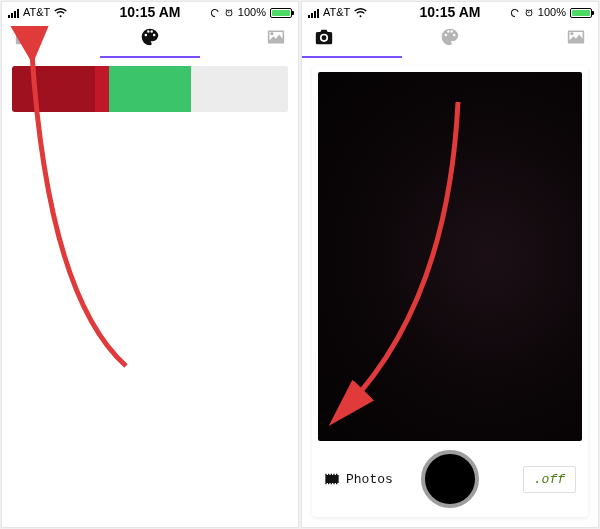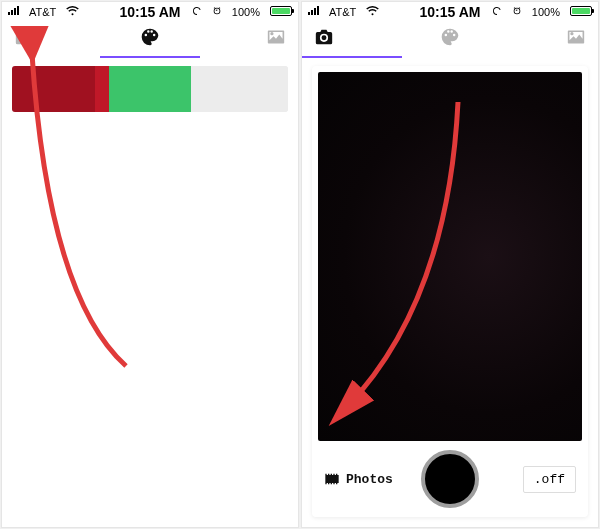--- a/index.html
+++ b/index.html
@@ -26,21 +26,21 @@
     .status-bar {
       height: 20px;
       display: flex;
       align-items: center;
       justify-content: space-between;
       padding: 0 6px;
       font-size: 11px;
       font-weight: 500;
       color: #000;
     }
-    .status-left, .status-right { display: flex; align-items: flex-start; gap: 10px; }
+    .status-left, .status-right { display: flex; align-items: flex-end; gap: 4px; }
     .status-center { position: absolute; left: 0; right: 0; text-align: center; font-size: 14px; font-weight: 600; pointer-events: none; }
     .signal-bars { display: inline-flex; align-items: flex-end; gap: 1px; }
     .signal-bars span { width: 2px; background: #000; display: inline-block; }
     .signal-bars span:nth-child(1){height:3px;}
     .signal-bars span:nth-child(2){height:5px;}
     .signal-bars span:nth-child(3){height:7px;}
     .signal-bars span:nth-child(4){height:9px;}
     .battery {
       width: 22px; height: 10px; border: 1px solid #000; border-radius: 2px; position: relative;
     }
@@ -92,36 +92,37 @@
       height: 76px;
       display: flex;
       align-items: center;
       justify-content: space-between;
       padding: 0 12px;
       position: relative;
     }
     .photos-btn {
       display:flex; align-items:center; gap:6px;
       font-family: "Menlo", "Courier New", monospace;
-      font-size: 13px; color:#111;font-weight:bold;
+      font-size: 13px; color:#111;
     }
     .shutter {
       position:absolute; left:50%; top:50%; transform:translate(-50%,-50%);
       width:58px; height:58px; border-radius:50%;
       border:4px solid #9e9e9e;
       background:#000;
     }
     .flash-btn {
       font-family: "Menlo","Courier New",monospace;
       font-size: 13px;
-      color:#000000;
+      color:#4d7c0f;
       border:1px solid #ddd;
       padding: 5px 10px;
       border-radius: 2px;
       background:#fff;
+      font-style:italic;
     }
     
     .arrow { position:absolute; pointer-events:none; }
   </style>
 </head>
 <body>
 
 <div class="phone">
   <div class="status-bar">
     <div class="status-left">

